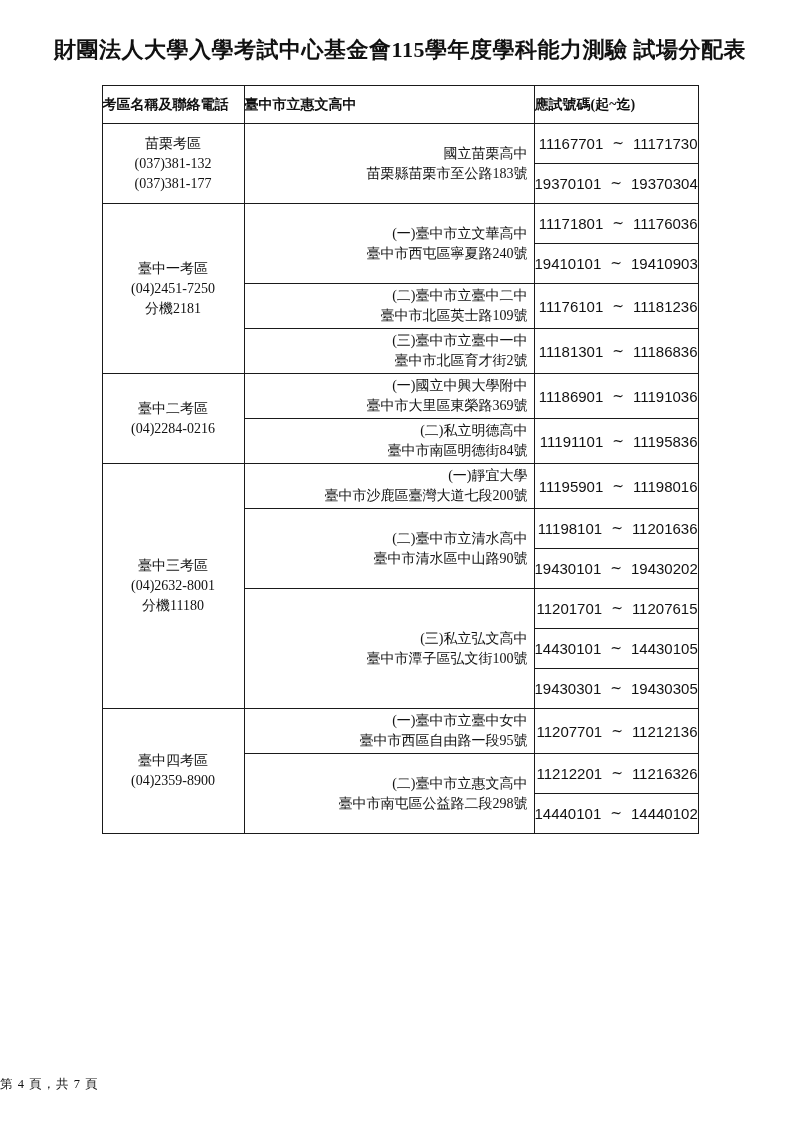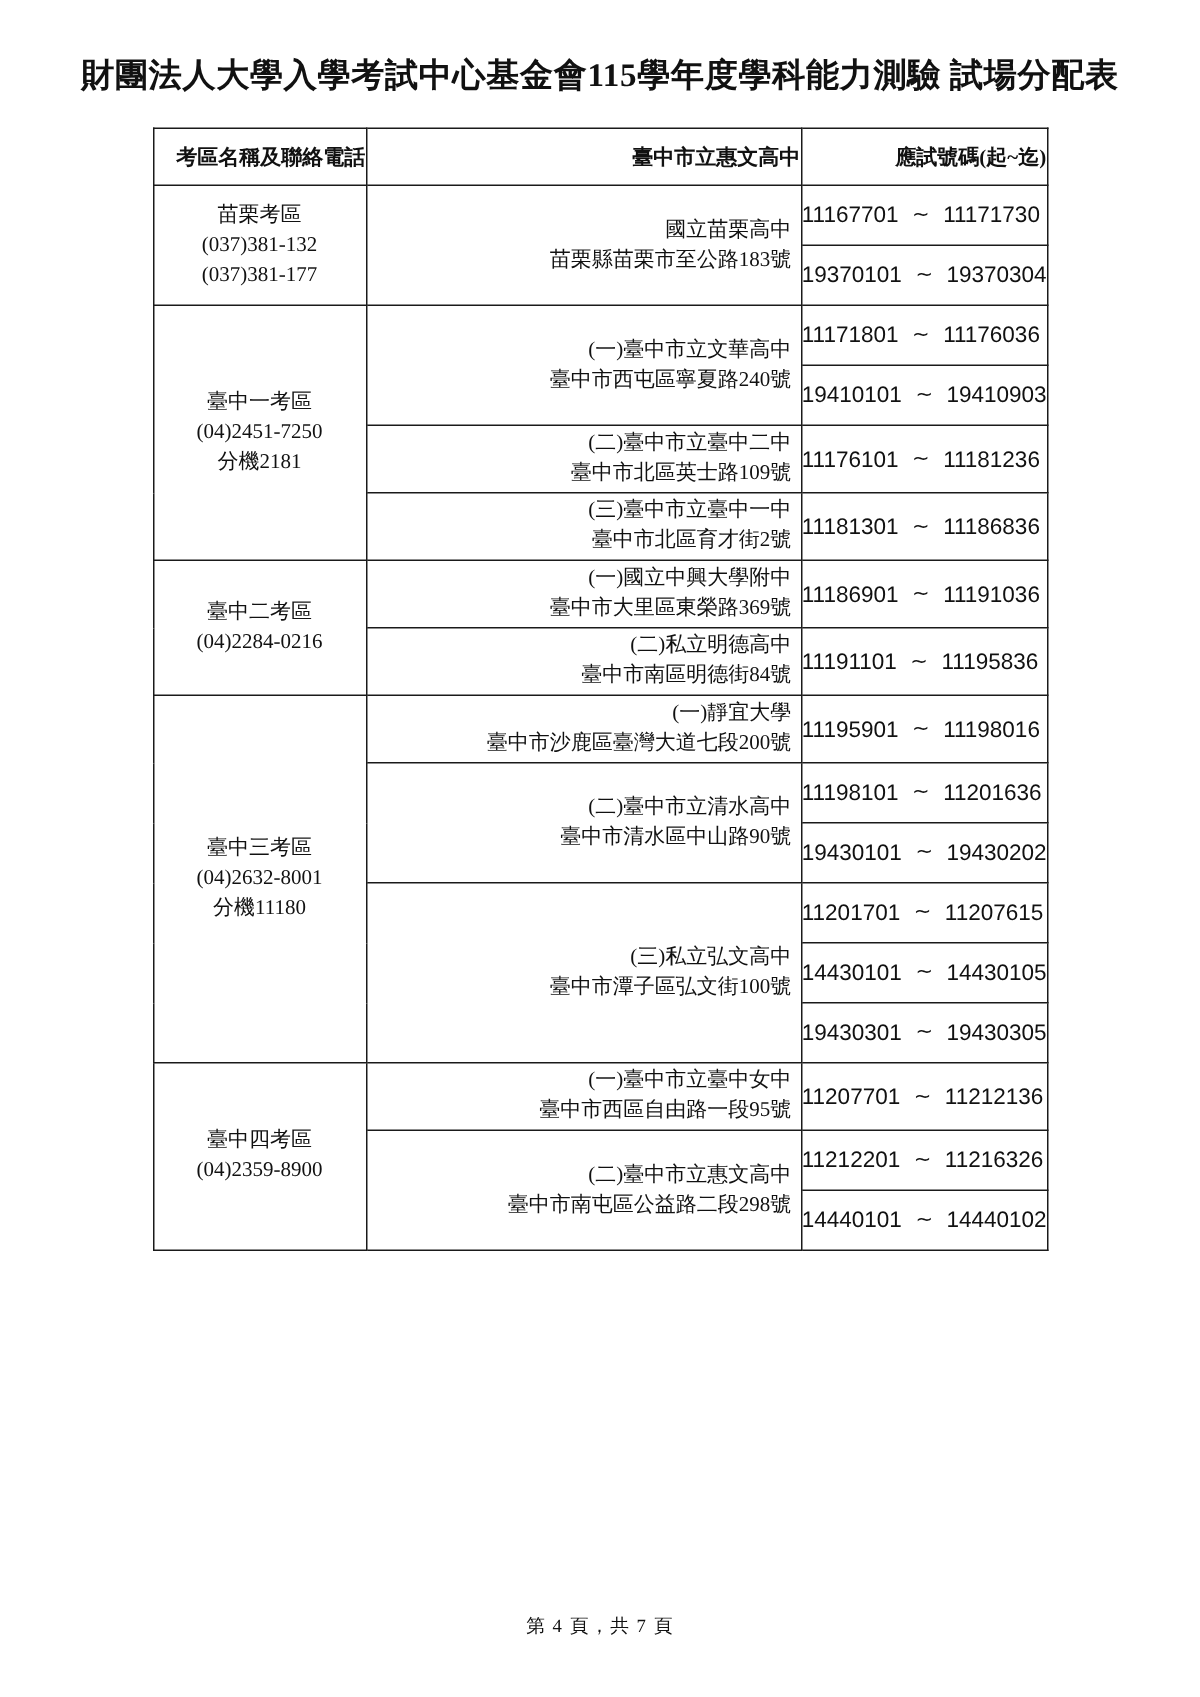--- a/index.html
+++ b/index.html
@@ -30,54 +30,53 @@
   col.c3 { width: 164px; }
   th, td {
     border: 1.4px solid #1a1a1a;
     vertical-align: middle;
     font-size: 14px;
   }
   thead tr { height: 38px; }
   tbody tr { height: 40px; }
   th {
     font-weight: 700;
-    text-align: right;
+    text-align: left;
     font-size: 14px;
   }
   td.district-cell {
     text-align: center;
     line-height: 20px;
     padding: 2px 0;
   }
   td.venue-cell {
     text-align: right;
     padding: 2px 6px 2px 8px;
     line-height: 20px;
   }
   .venue-address.indented { padding-left: 31px; }
   td.range-cell {
-    text-align: left;
+    text-align: right;
     font-family: "Liberation Sans", "DejaVu Sans", sans-serif;
     font-size: 15px;
     white-space: nowrap;
   }
   .range-sep {
     display: inline-block;
     margin: 0 9px;
     font-family: "DejaVu Sans", sans-serif;
     font-size: 14px;
     position: relative;
     top: -1px;
   }
   .page-footer {
     position: absolute;
     left: 0;
     right: 0;
     bottom: 38px;
-    text-align: center;
     font-size: 12.5px;
     letter-spacing: 1px;
     color: #111;
   }
 </style>
 </head>
 <body>
 
 <h1 class="page-title">財團法人大學入學考試中心基金會115學年度學科能力測驗 試場分配表</h1>
 

